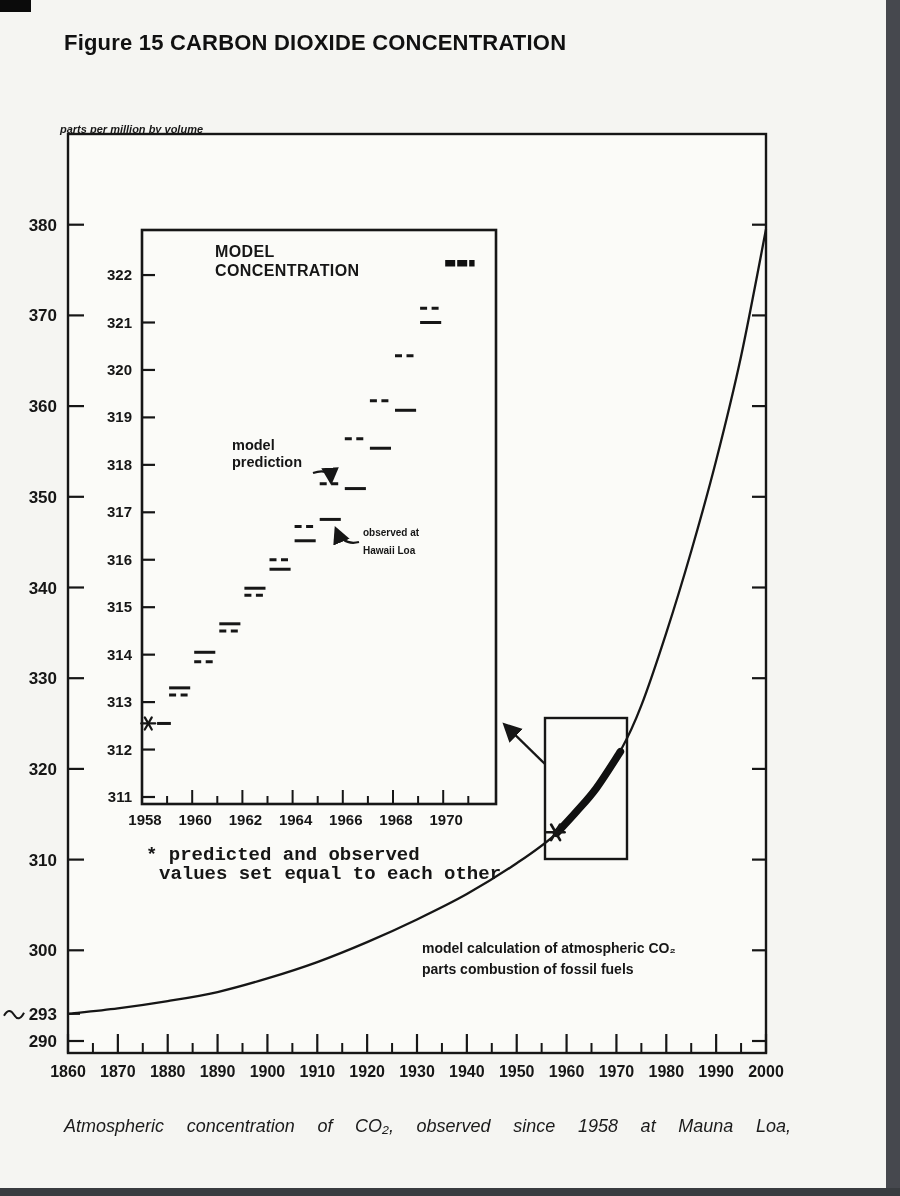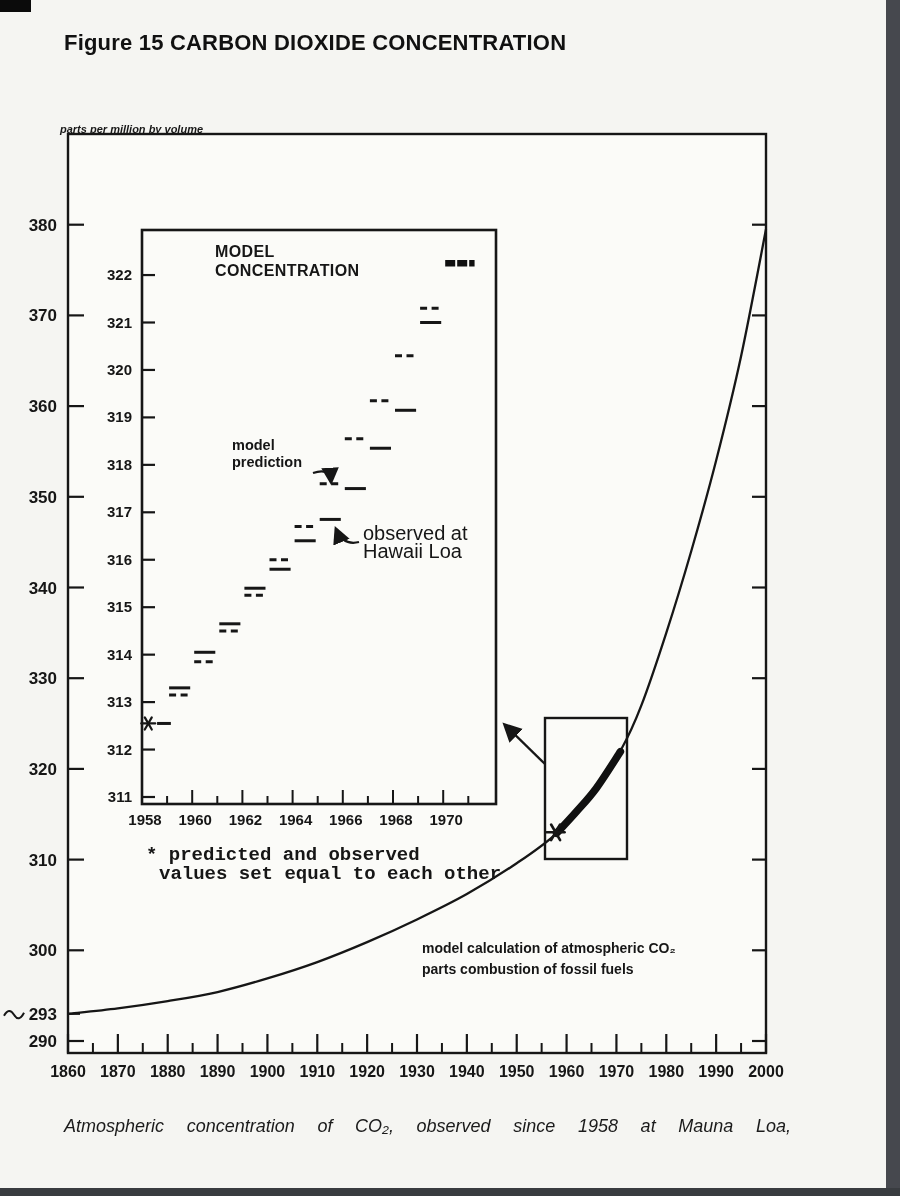--- a/index.html
+++ b/index.html
@@ -16,21 +16,21 @@
     left:64px;top:30px;font-size:22px;font-weight:700;line-height:26px;
     letter-spacing:.2px;color:#111;
   }
   .yunit{
     left:60px;top:98px;font-size:11px;font-weight:700;font-style:italic;color:#181818;margin-top:25px;
   }
   .inset-title{
     left:215px;top:242px;font-size:16px;font-weight:700;line-height:19px;letter-spacing:.4px;
   }
   .ptr-dashed{left:232px;top:437px;font-size:14.5px;font-weight:700;line-height:17px;}
-  .ptr-solid{left:363px;top:524px;font-size:20px;font-weight:400;line-height:18px;}
+  .ptr-solid{left:363px;top:524px;font-size:10px;font-weight:700;line-height:18px;}
   .footnote{left:146px;top:846px;font-size:19px;font-weight:700;line-height:19px;font-family:Liberation Mono, monospace;}
   .footnote .l2{padding-left:13px;}
   .annot{left:422px;top:938px;font-size:14px;font-weight:700;line-height:21px;}
   .caption{
     left:64px;top:1112px;width:727px;font-size:18px;font-style:italic;font-weight:400;
     line-height:28.5px;color:#1b1b1b;
   }
   .caption .cl{text-align:justify;text-align-last:justify;}
   .corner-mark{left:0;top:0;width:31px;height:12px;background:#0b0b0b;z-index:4;}
   .right-band{left:886px;top:0;width:14px;height:1196px;background:#46484e;z-index:5;}

